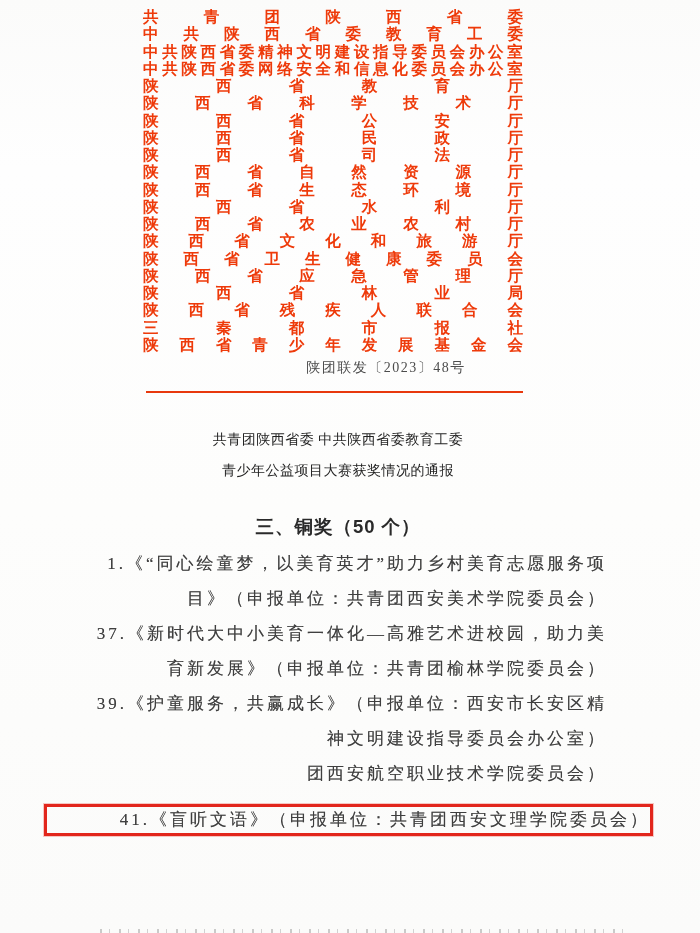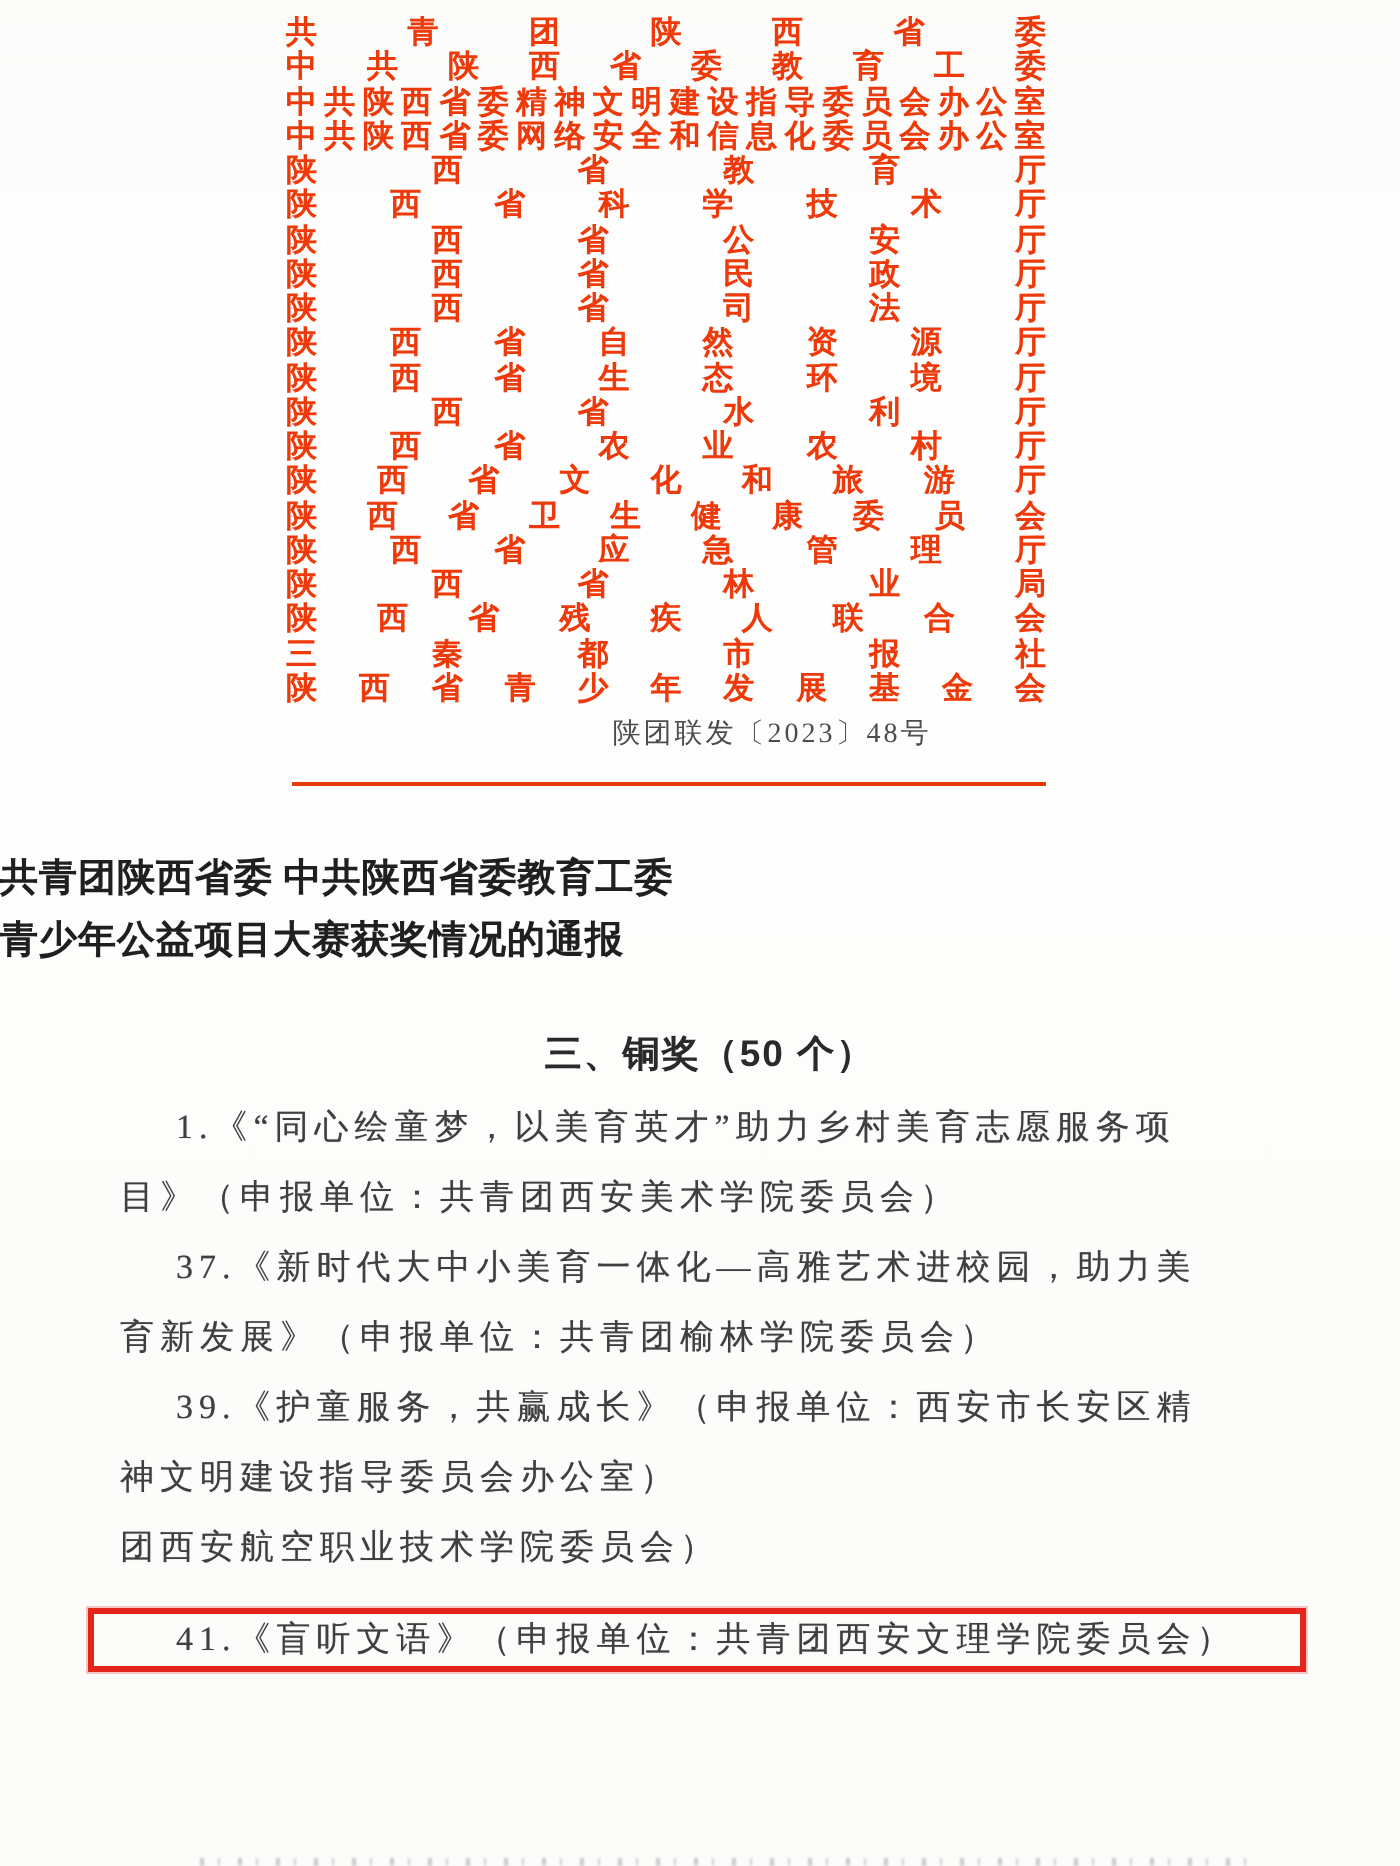--- a/index.html
+++ b/index.html
@@ -31,41 +31,42 @@
     margin-left:36px;
   }
   
   .red-rule{
     position:absolute;top:391px;left:146px;width:377px;height:2px;
     background:var(--rule-red,#e8380d);
   }
   
   .doc-title{
     position:absolute;top:424px;left:0;width:676px;
-    font-size:19px;line-height:31px;font-weight:bold;
+    text-align:center;
+    font-size:14px;line-height:31px;font-weight:normal;
     color:var(--title-black,#1f1f1f);
     letter-spacing:0.5px;
   }
   
   .section-heading{
     position:absolute;top:512px;left:0;width:676px;
     text-align:center;
     font-family:"Liberation Sans","DejaVu Sans",sans-serif;
     font-size:18.5px;line-height:30px;font-weight:bold;
-    color:#2a2a2a;letter-spacing:1px;margin-left:17px;
+    color:#2a2a2a;letter-spacing:1px;
   }
   
   .award-list{
     position:absolute;top:546px;left:60px;width:547px;
     font-size:17px;line-height:35px;
     color:var(--body-text,#3f3f3f);
     letter-spacing:3px;
     text-shadow:0 0 0.4px rgba(70,70,70,0.55);
   }
-  .award-line{white-space:nowrap;}
+  .award-line{white-space:nowrap;text-align:right;}
   .award-line.first{padding-left:28px;}
   .highlight-box{
     border:3px solid var(--highlight-red,#e2261c);
     margin:13px -46px 0 -16px;
     padding-left:13px;
     box-shadow:0 0 0 1px rgba(226,38,28,0.25);
   }
   .highlight-box .award-line{line-height:26px;}
   
   .cutoff-strip{

